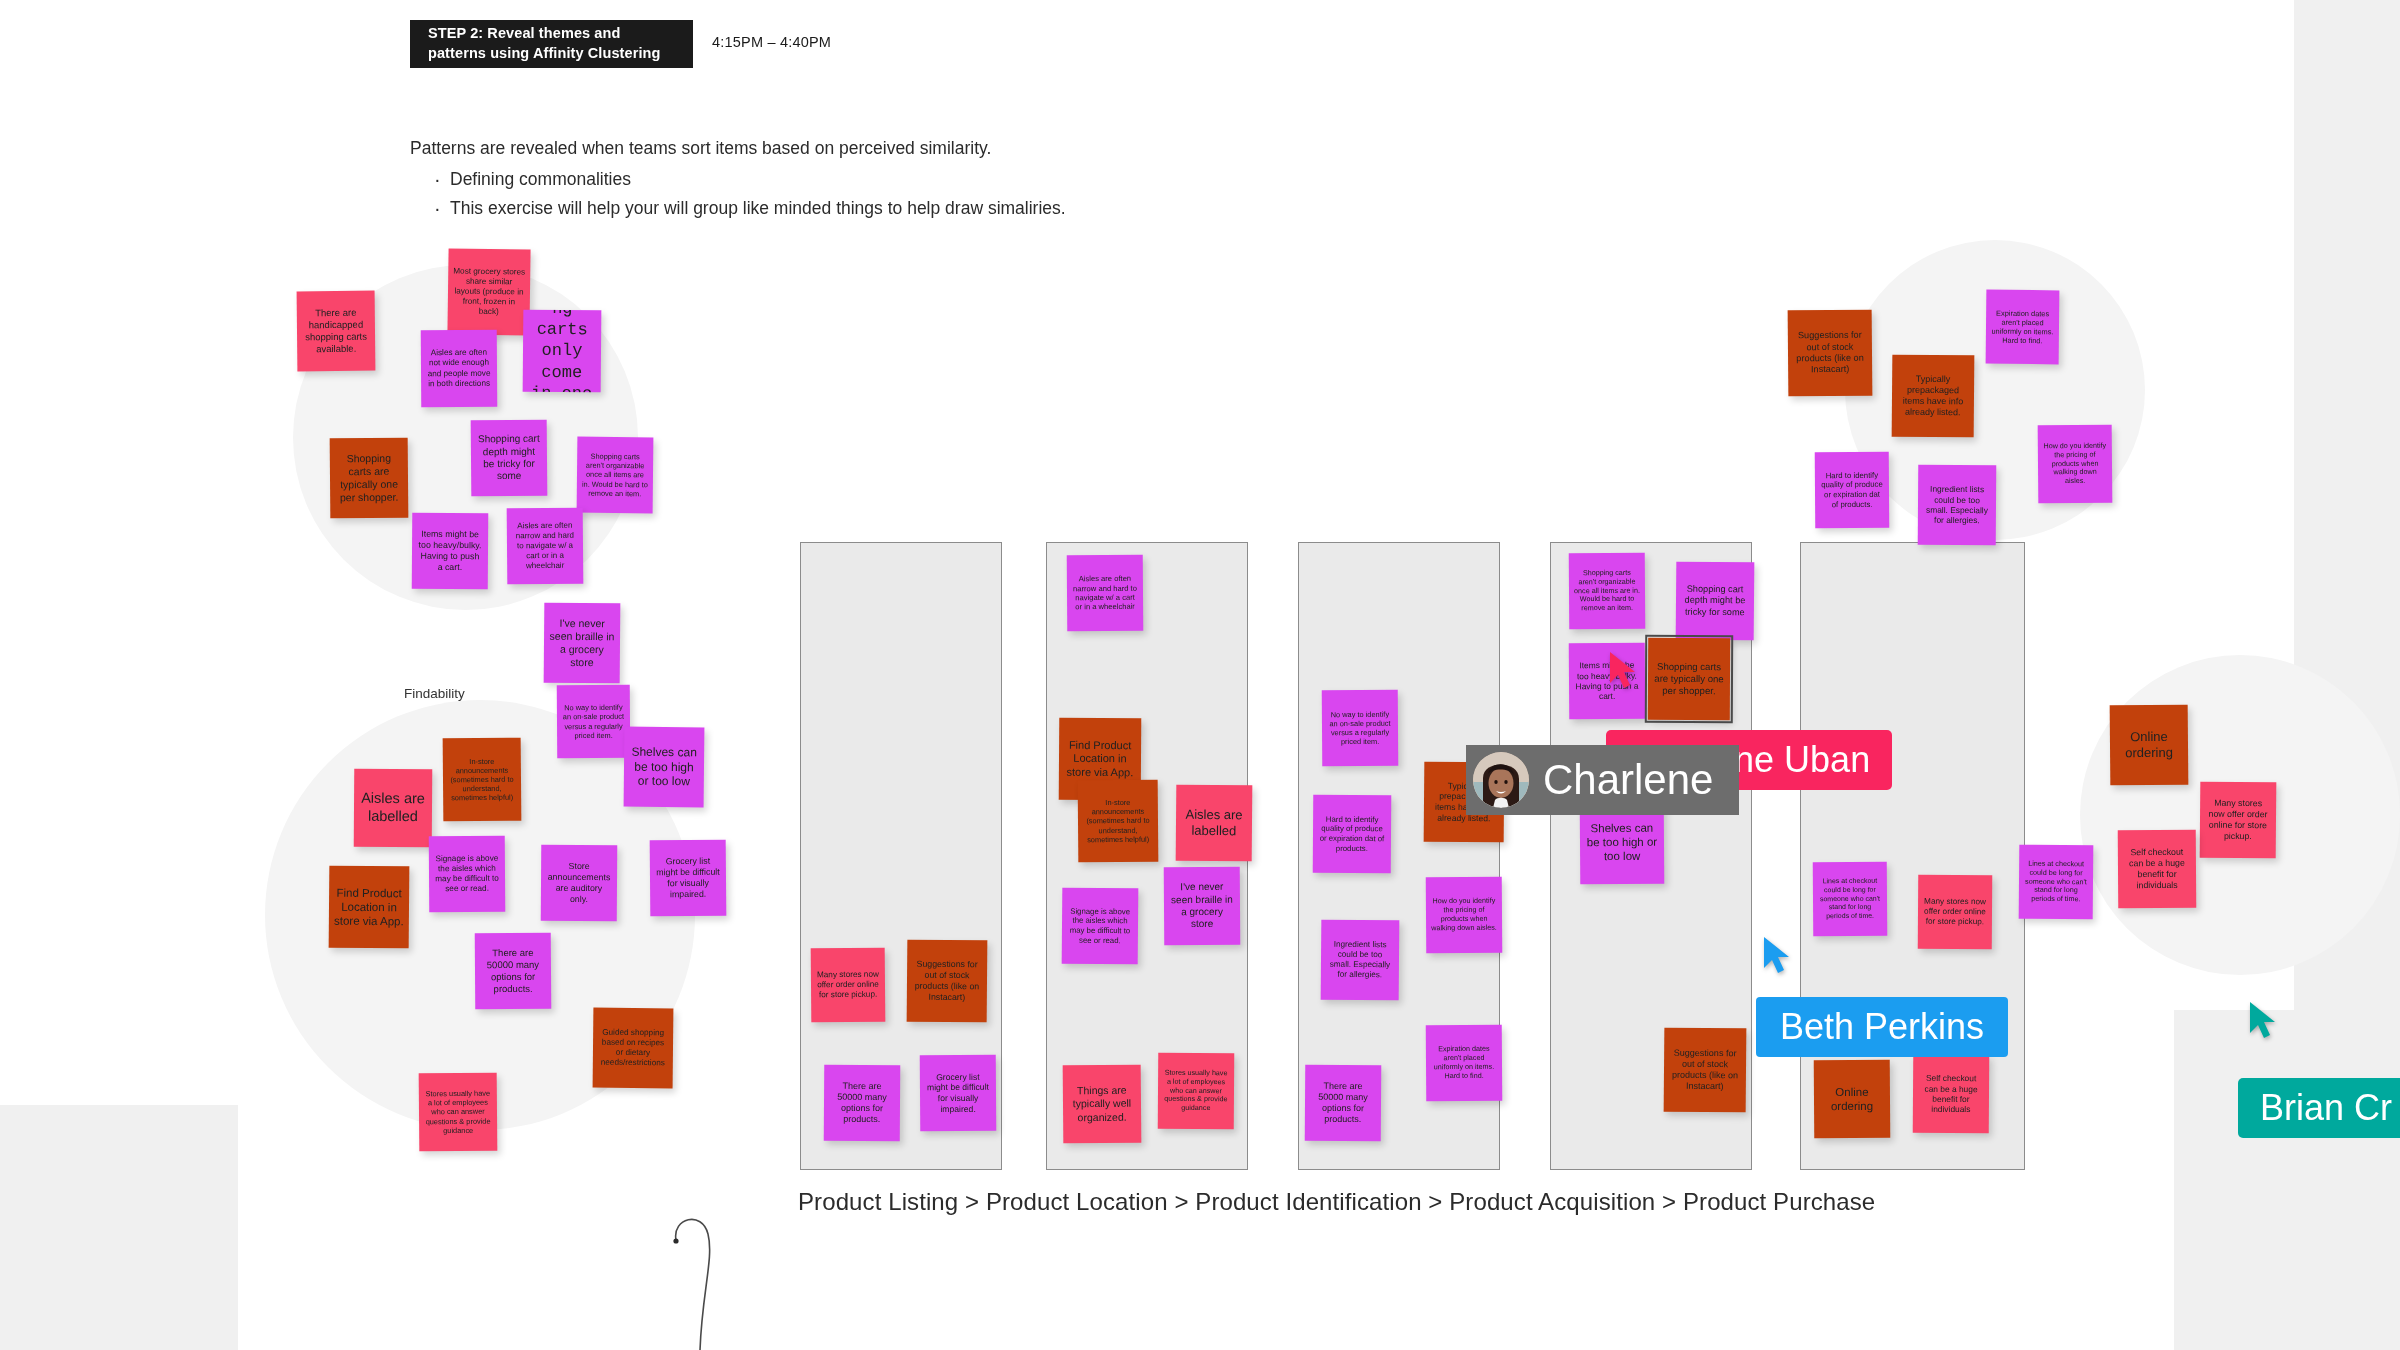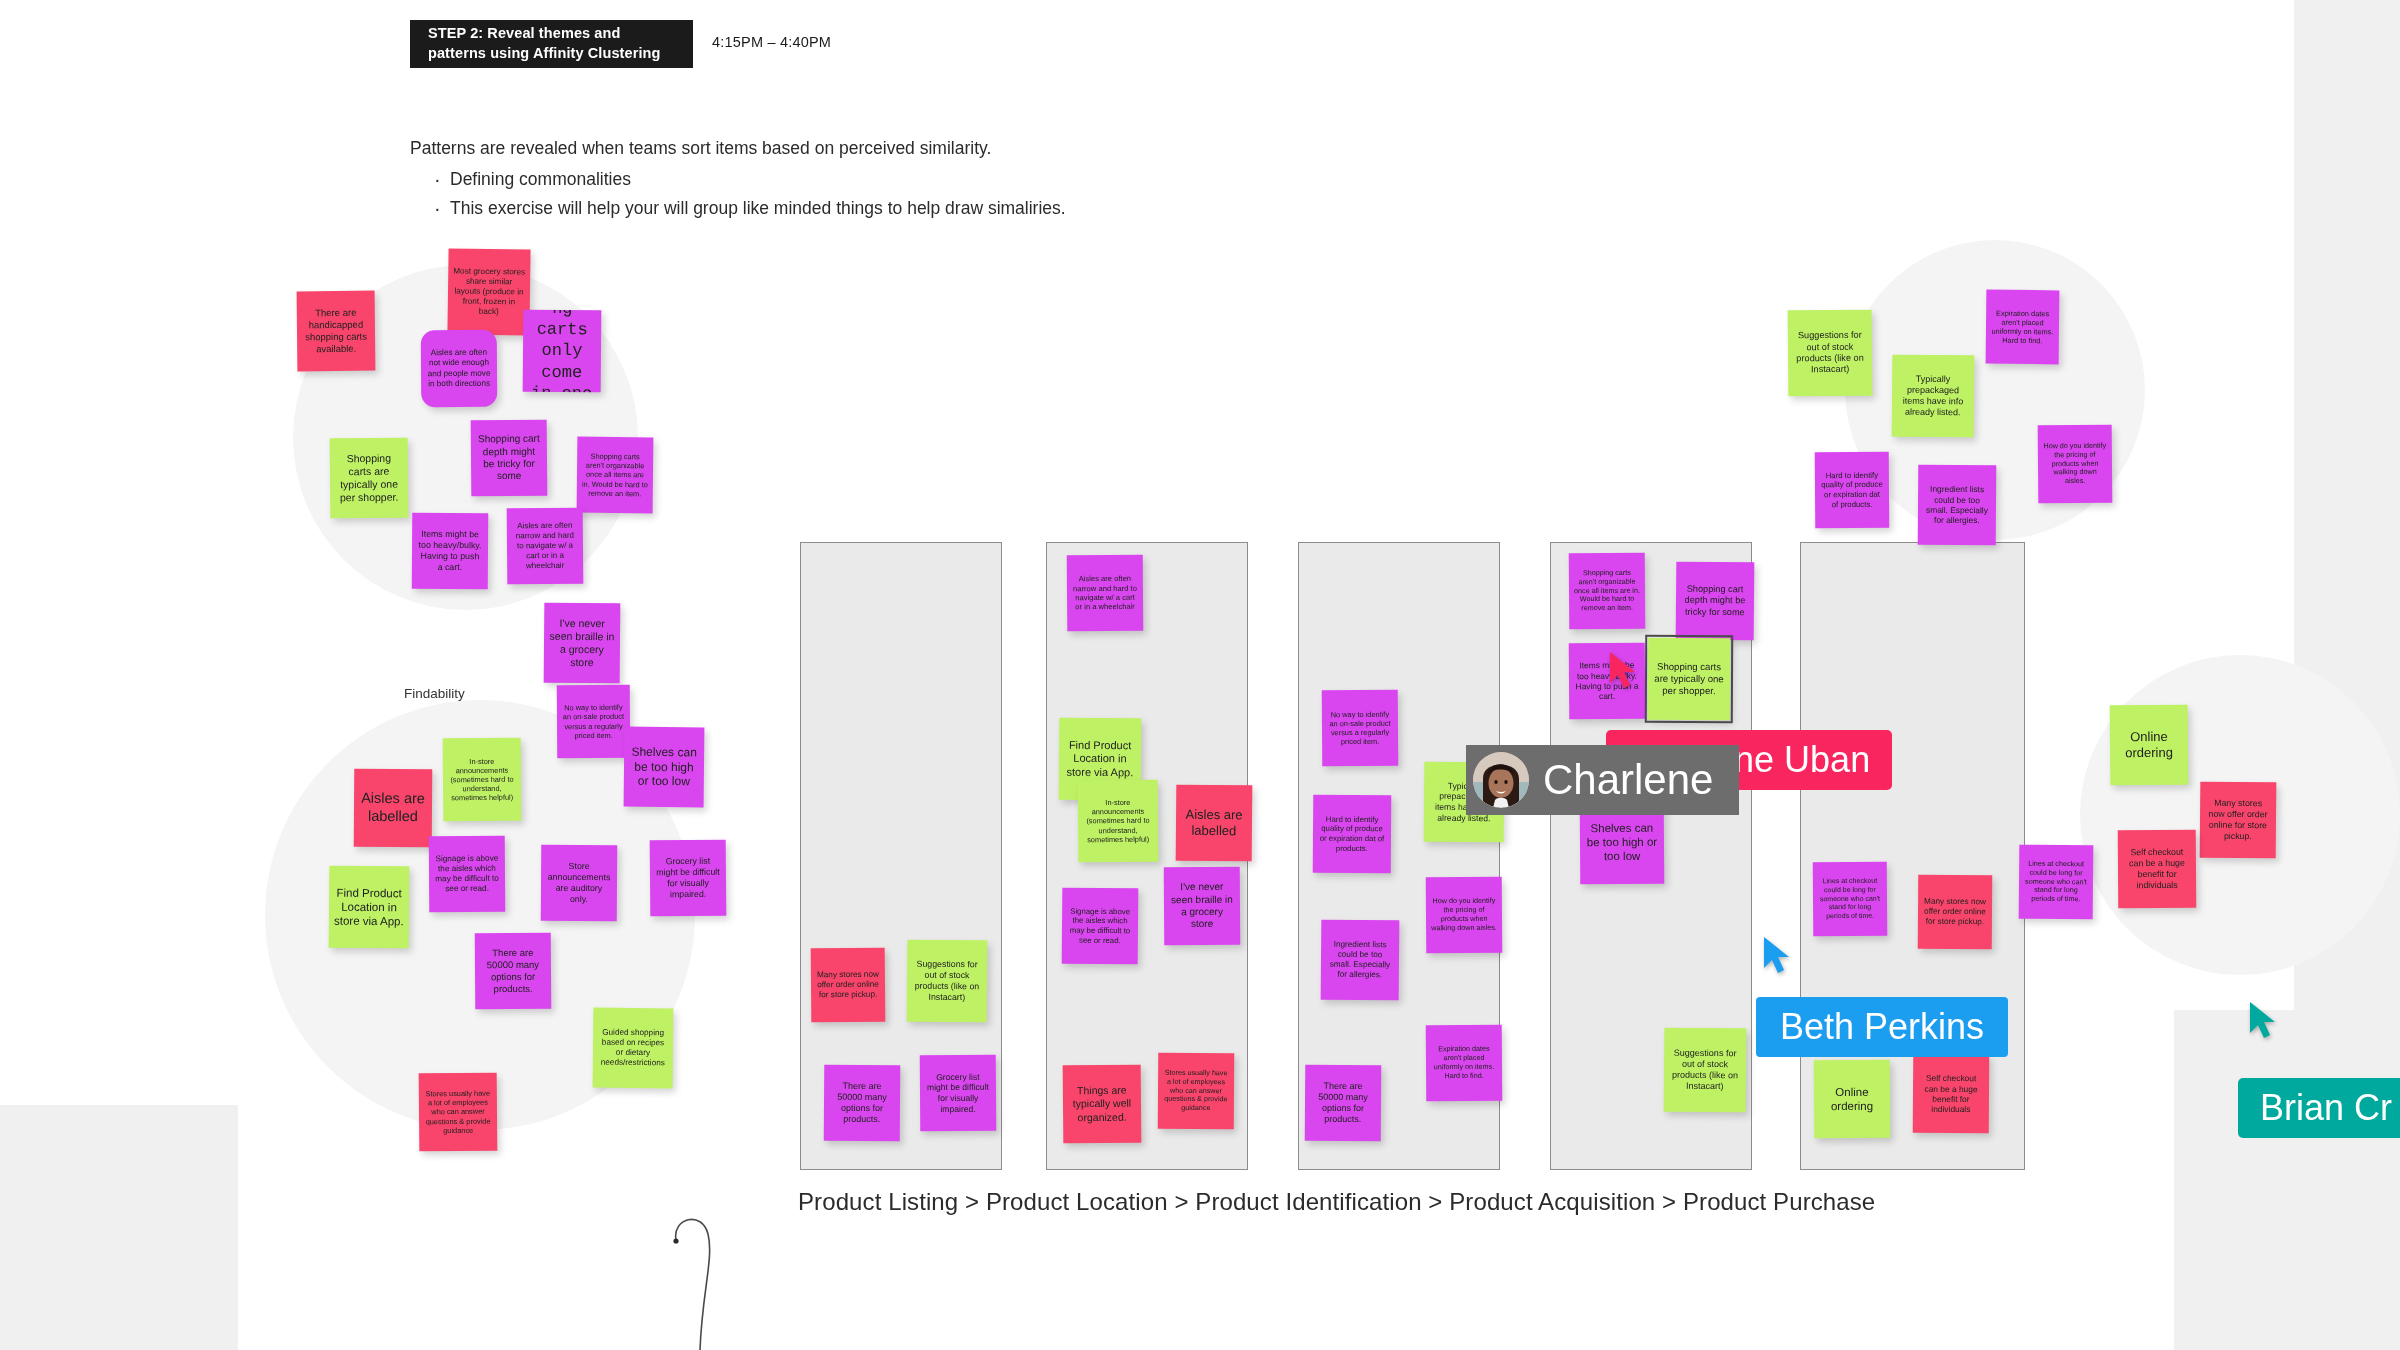--- a/index.html
+++ b/index.html
@@ -49,21 +49,21 @@
     display:flex;align-items:center;justify-content:center;
     text-align:center;color:#212121;
     padding:6px 5px;
     box-shadow:3px 4px 7px rgba(0,0,0,.17);
     overflow:hidden;
     line-height:1.24;
     word-break:break-word;
   }
   .note.blue{background:#d946ef;}
   .note.pink{background:#f9456b;}
-  .note.teal{background:#bef264;}
+  .note.teal{background:#c2410c;}
   .note.selected{outline:2.5px solid #4a4a4a;outline-offset:1px;}
 
   
   .cluster-label{position:absolute;font-size:13.5px;color:#333;}
 
   
   .lane{
     position:absolute;background:#eaeaea;
     border:1.6px solid #8c8c8c;box-sizing:border-box;
   }
@@ -126,21 +126,21 @@
   <div class="lane" style="left:1550px;top:542px;width:202px;height:628px;"></div>
   <div class="lane" style="left:1800px;top:542px;width:225px;height:628px;"></div>
 
   <div id="notes-layer">
       <div class="note pink" style="left: 297px; top: 291px; width: 78px; height: 80px; font-size: 9.5px; transform: rotate(-0.6deg);">
         <span>There are handicapped shopping carts available.</span>
       </div>
       <div class="note pink" style="left: 448px; top: 249px; width: 82px; height: 86px; font-size: 8.2px; transform: rotate(0.8deg);">
         <span>Most grocery stores share similar layouts (produce in front, frozen in back)</span>
       </div>
-      <div class="note blue" style="left: 421px; top: 330px; width: 76px; height: 77px; font-size: 8.2px; transform: rotate(-0.4deg); border-radius: 14px;">
+      <div class="note blue" style="left: 421px; top: 330px; width: 76px; height: 77px; font-size: 8.2px; transform: rotate(-0.4deg);">
         <span>Aisles are often not wide enough and people move in both directions</span>
       </div>
       <div class="note blue" style="left: 523px; top: 310px; width: 78px; height: 82px; font-size: 17px; transform: rotate(0.5deg); font-family: Liberation Mono, monospace;">
         <span>Shopping carts only come in one height</span>
       </div>
       <div class="note blue" style="left: 471px; top: 420px; width: 76px; height: 76px; font-size: 10px; transform: rotate(-0.5deg);">
         <span>Shopping cart depth might be tricky for some</span>
       </div>
       <div class="note blue" style="left: 577px; top: 437px; width: 76px; height: 76px; font-size: 7.4px; transform: rotate(0.6deg);">
         <span>Shopping carts aren't organizable once all items are in. Would be hard to remove an item.</span>

